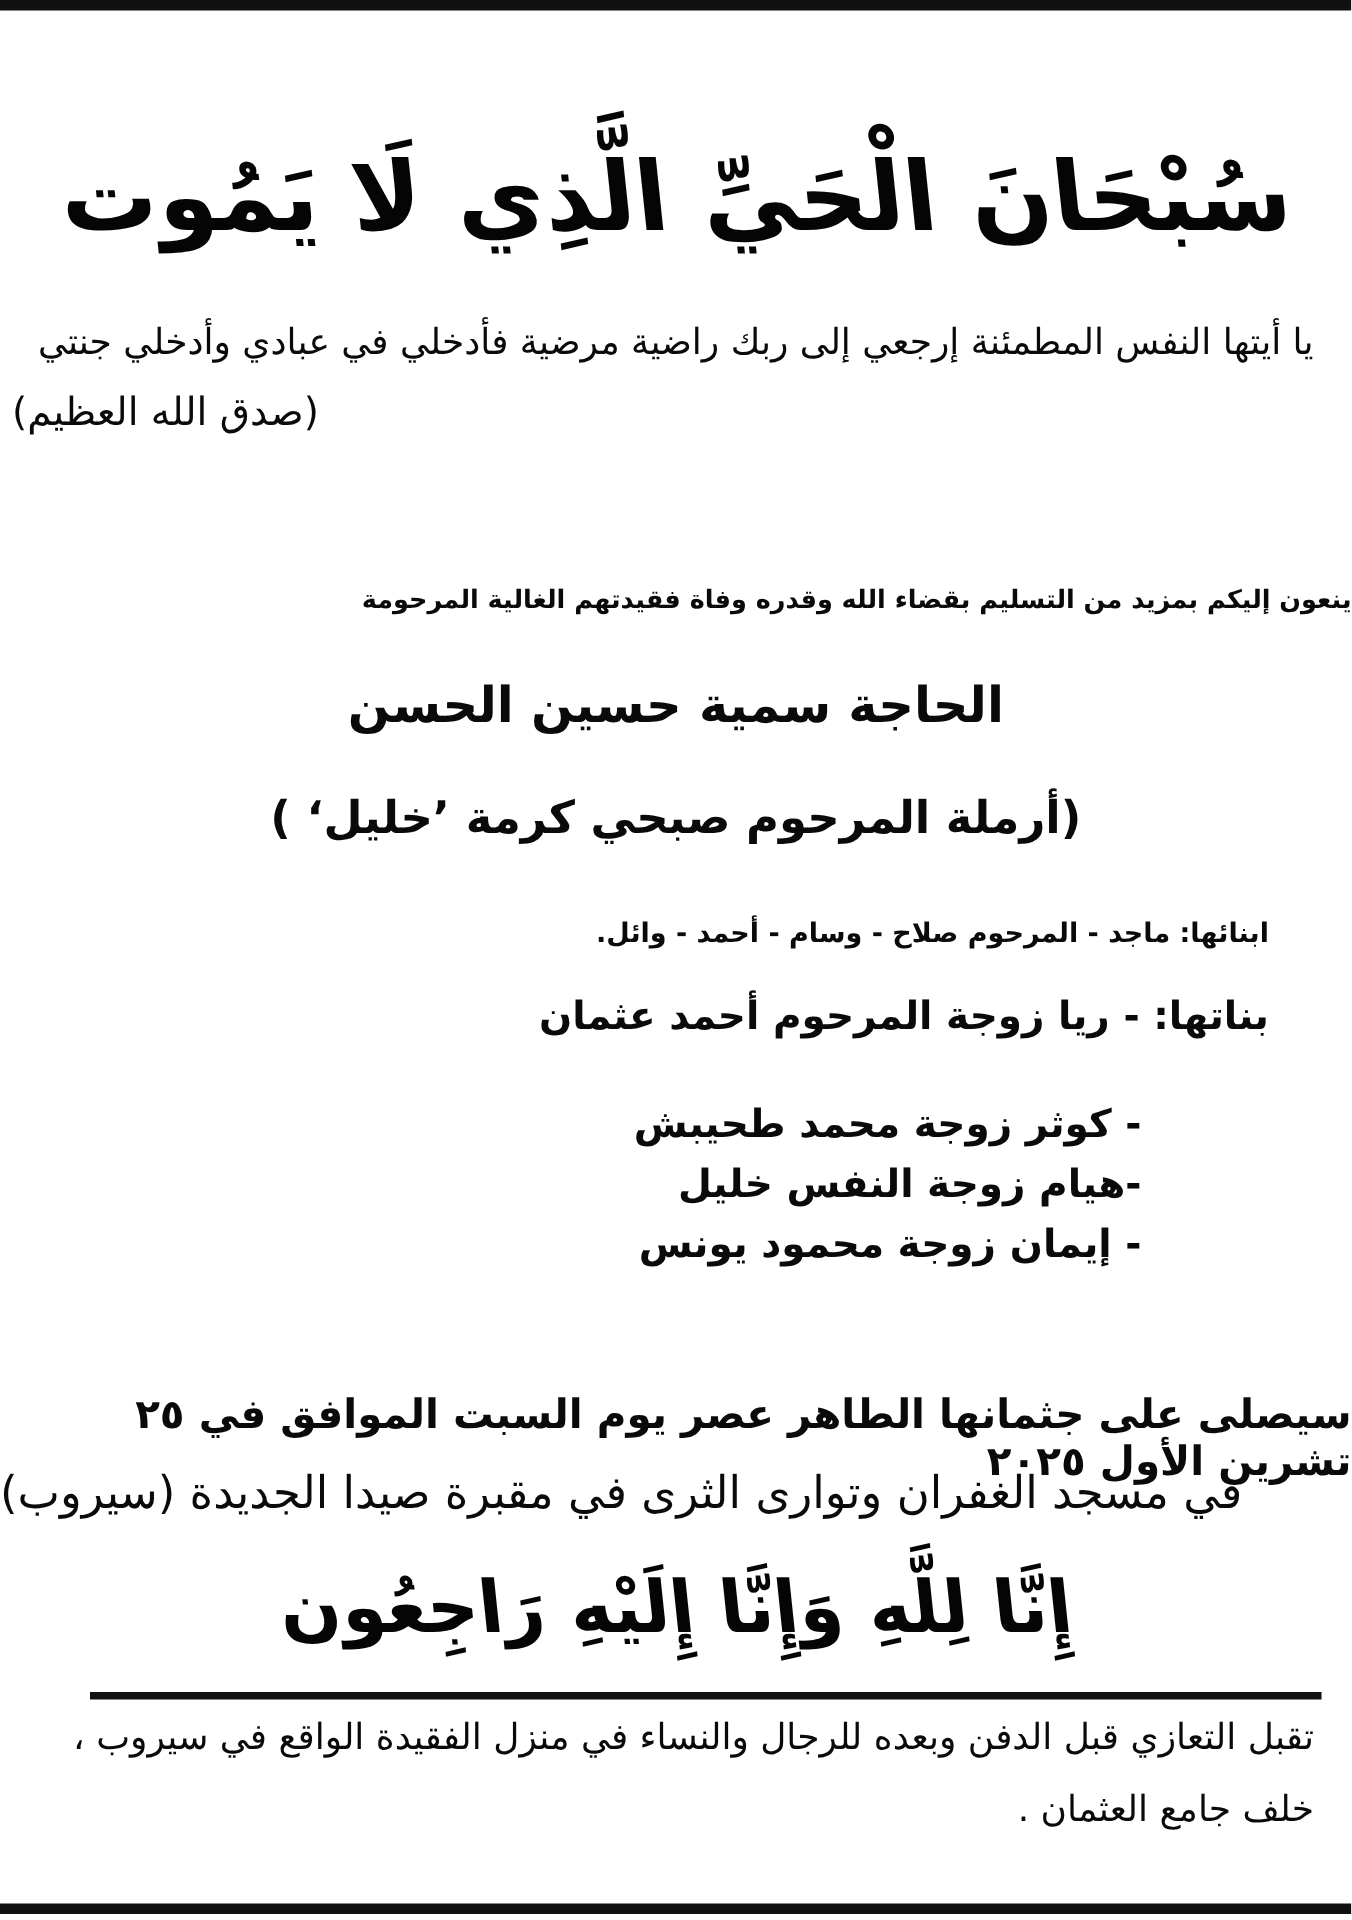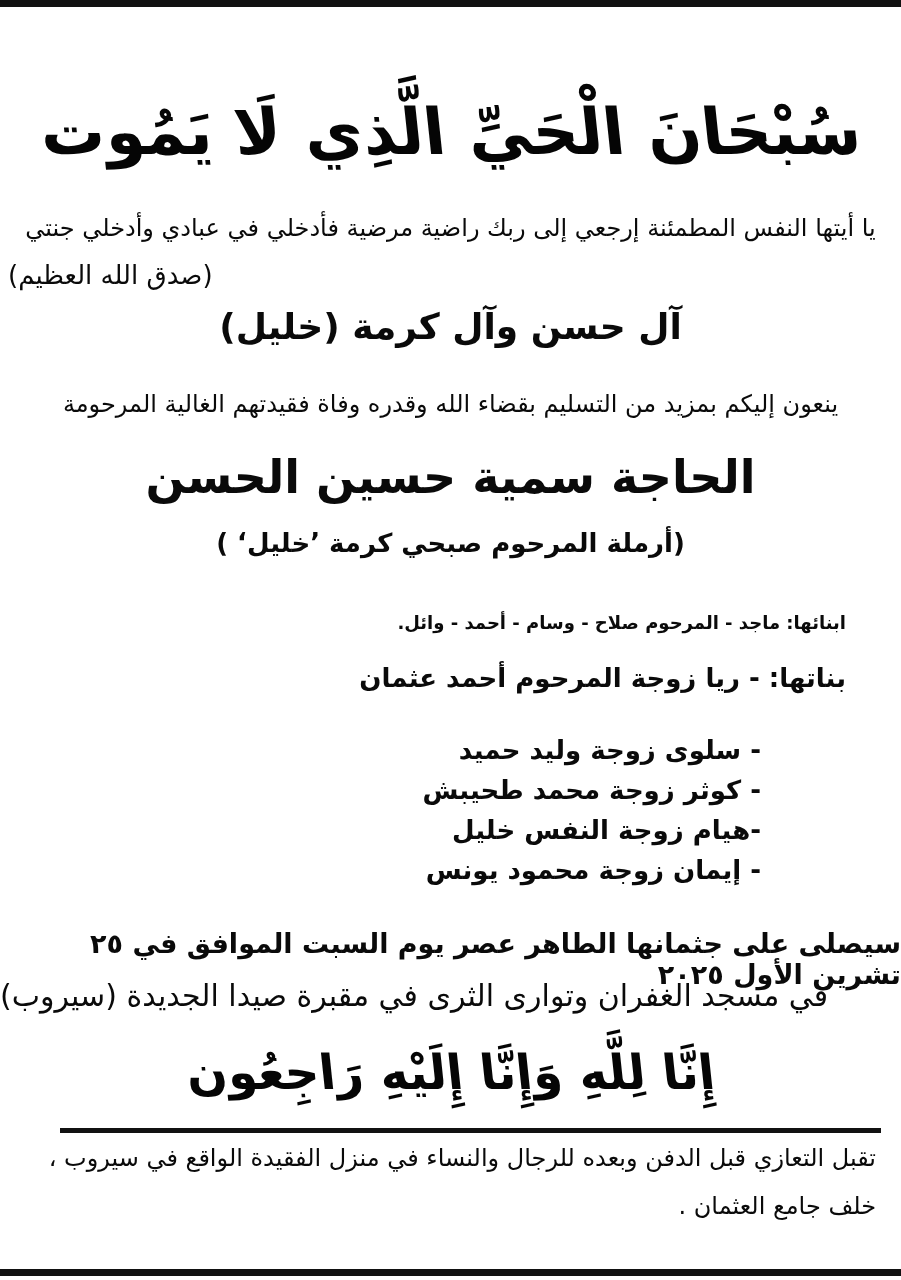--- a/index.html
+++ b/index.html
@@ -41,32 +41,31 @@
     font-size: 26px; font-weight: normal;
     direction: rtl;
   }
   .family-line {
     top: 306px; right: 0; left: 0;
     text-align: center;
     font-size: 36px; font-weight: bold;
   }
   .announce-line {
     top: 390px; right: 0; left: 0;
-    text-align: center;
-    font-size: 24px; font-weight: normal;
+    font-size: 17px; font-weight: bold;
   }
   .deceased-name {
     top: 450px; right: 0; left: 0;
     text-align: center;
-    font-size: 46px; font-weight: bold;
+    font-size: 33px; font-weight: bold;
   }
   .deceased-subtitle {
     top: 528px; right: 0; left: 0;
     text-align: center;
-    font-size: 26px; font-weight: bold;
+    font-size: 30px; font-weight: bold;
   }
   .sons-line {
     top: 612px; right: 55px;
     font-size: 18px; font-weight: bold;
     text-align: right;
   }
   .daughters-first {
     top: 663px; right: 55px;
     font-size: 26px; font-weight: bold;
     text-align: right;
@@ -108,34 +107,32 @@
 <div id="page">
 
   <div class="abs rule topbar"></div>
 
   <div class="abs calligraphy callig-top">سُبْحَانَ الْحَيِّ الَّذِي لَا يَمُوت</div>
 
   <div class="abs verse">يا أيتها النفس المطمئنة إرجعي إلى ربك راضية مرضية فأدخلي في عبادي وأدخلي جنتي</div>
 
   <div class="abs verse-attrib">(صدق الله العظيم)</div>
 
-  <div class="abs family-line">آل حسن وآل كرمة (خليل)</div>
 
   <div class="abs announce-line">ينعون إليكم بمزيد من التسليم بقضاء الله وقدره وفاة فقيدتهم الغالية المرحومة</div>
 
   <div class="abs deceased-name">الحاجة سمية حسين الحسن</div>
 
   <div class="abs deceased-subtitle">(أرملة المرحوم صبحي كرمة ’خليل‘ )</div>
 
   <div class="abs sons-line">ابنائها: ماجد  -  المرحوم صلاح - وسام - أحمد - وائل.</div>
 
   <div class="abs daughters-first">بناتها: - ريا  زوجة المرحوم أحمد عثمان</div>
 
   <div class="abs daughters-list">
-    <div>- سلوى  زوجة وليد حميد</div>
     <div>- كوثر زوجة محمد طحيبش</div>
     <div>-هيام  زوجة النفس خليل</div>
     <div>- إيمان  زوجة محمود يونس</div>
   </div>
 
   <div class="abs funeral-1">سيصلى على جثمانها الطاهر عصر يوم السبت الموافق في ٢٥ تشرين الأول ٢٠٢٥</div>
 
   <div class="abs funeral-2">في مسجد الغفران وتوارى الثرى في مقبرة صيدا الجديدة (سيروب)</div>
 
   <div class="abs calligraphy callig-bottom">إِنَّا لِلَّهِ وَإِنَّا إِلَيْهِ رَاجِعُون</div>

